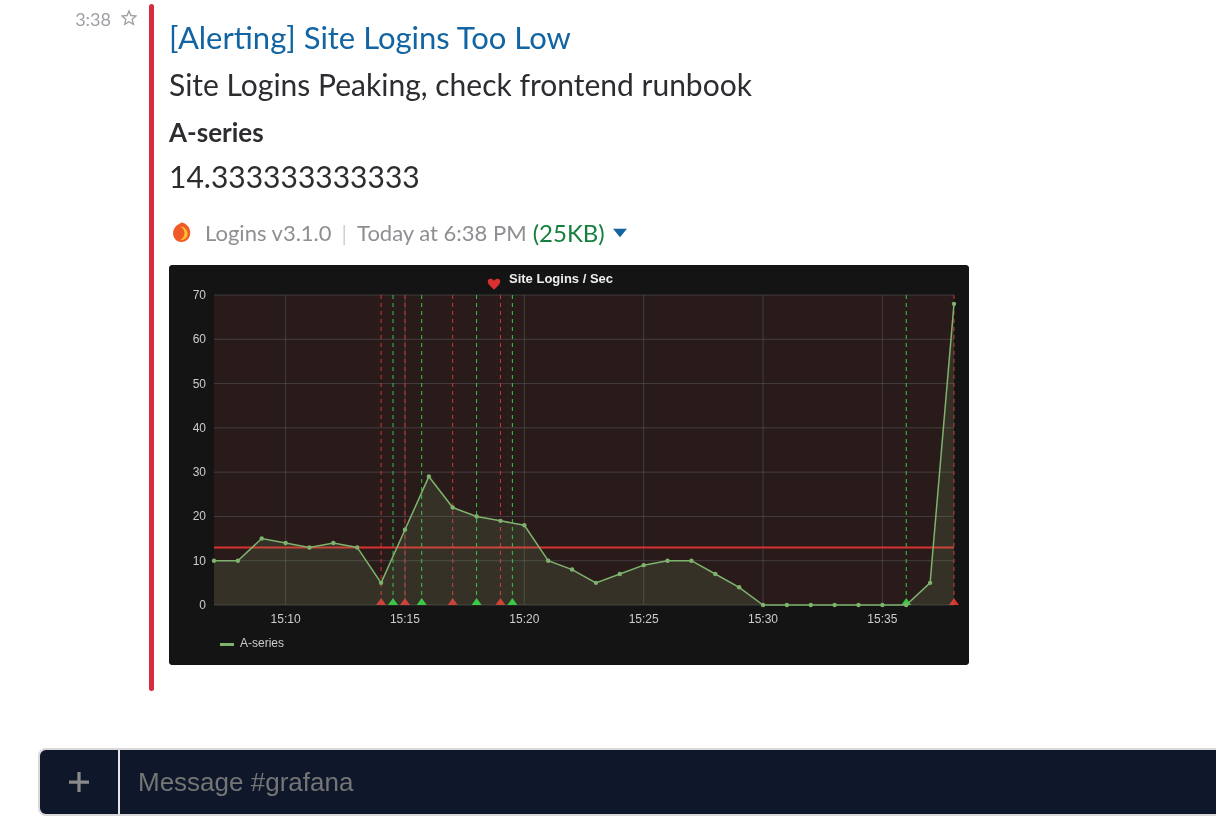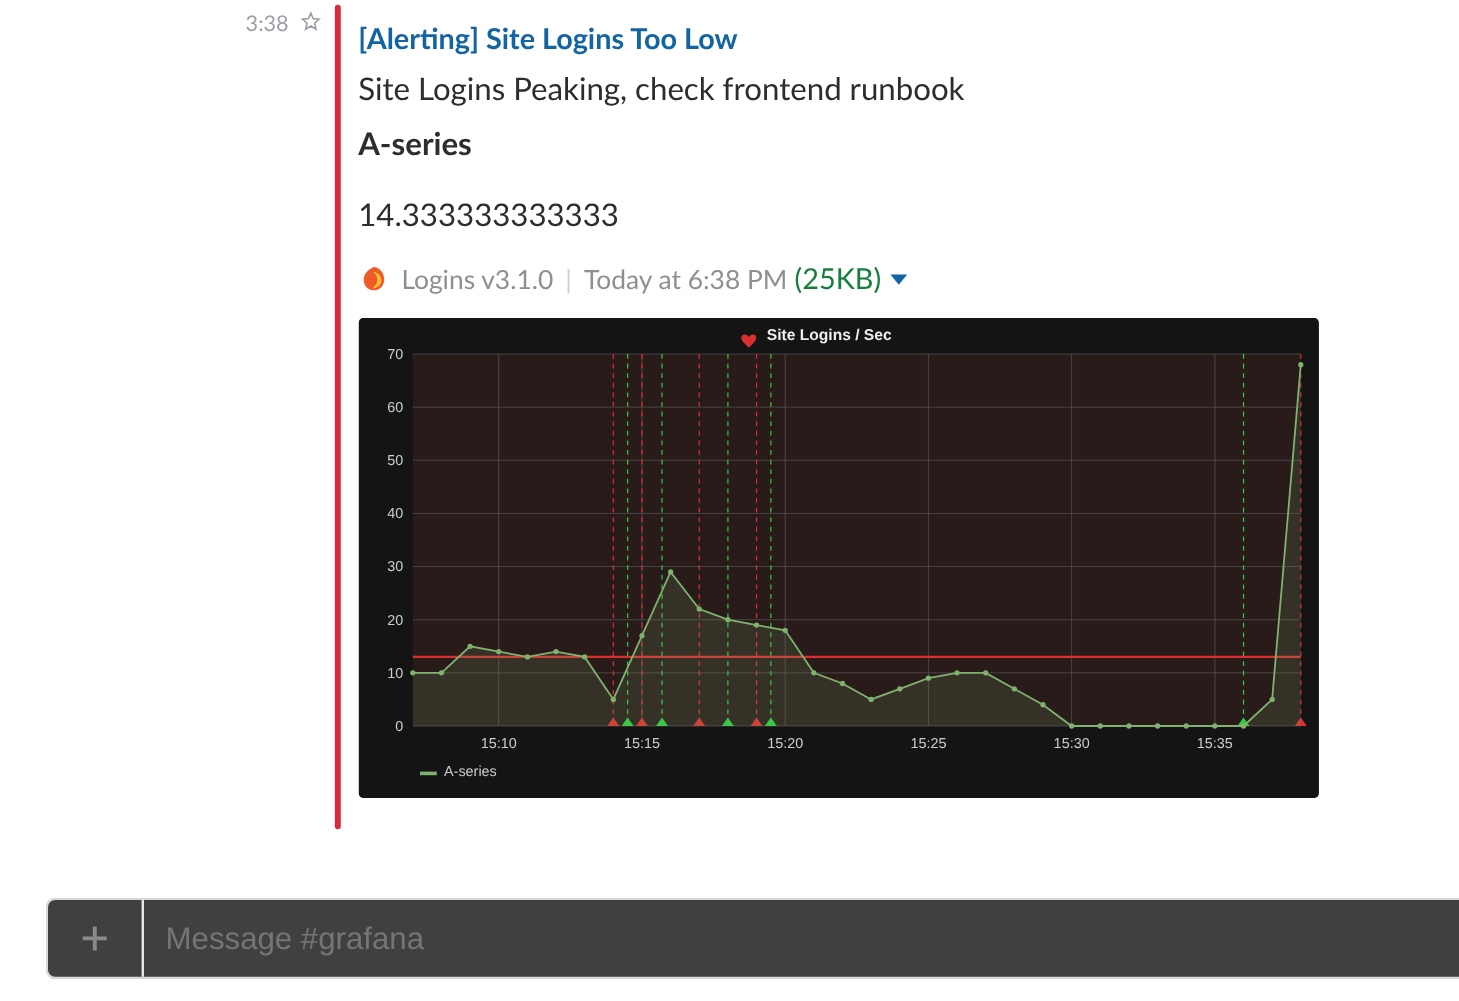--- a/index.html
+++ b/index.html
@@ -1,32 +1,32 @@
 <!DOCTYPE html>
 <html><head>
 <meta charset="utf-8">
 <style>
   html,body{margin:0;padding:0;background:#fff;font-family:"Lato","Helvetica Neue",Arial,sans-serif;color:#2c2d30;}
-  .message{display:flex;align-items:flex-start;padding:4px 0 0 16px;justify-content:center;}
+  .message{display:flex;align-items:flex-start;padding:4px 0 0 4px;}
   .gutter{width:135px;flex:none;display:flex;justify-content:flex-end;align-items:flex-start;padding-top:4px;}
   .time{color:#9e9ea6;font-size:18px;margin-right:8px;}
   .star{width:20px;height:20px;fill:none;stroke:#9e9ea6;stroke-width:1.6;}
   .attach{position:relative;margin-left:10px;padding-left:20px;}
   .sidebar-red{position:absolute;left:0;top:0;bottom:0;width:5px;background:#d72b3f;border-radius:3px;}
-  .title-link{color:#1264a3;font-size:24px;font-weight:700;text-decoration:none;display:inline-block;margin-top:14px;}
-  .desc{font-size:26px;color:#2c2d30;margin-top:10px;}
+  .title-link{color:#1264a3;font-size:31px;font-weight:400;text-decoration:none;display:inline-block;margin-top:14px;}
+  .desc{font-size:30px;color:#2c2d30;margin-top:10px;}
   .series{font-size:26px;font-weight:700;margin-top:14px;}
-  .value{font-size:26px;margin-top:27px;}
+  .value{font-size:30px;margin-top:10px;}
   .footer{display:flex;align-items:center;margin-top:24px;font-size:22px;}
   .grafana-icon{width:26px;height:26px;margin-right:10px;}
   .fgray{color:#8e8e93;}
   .fsep{color:#d0d0d0;margin:0 10px;}
   .fsize{color:#15803d;font-size:24px;}
   .chart-box{margin-top:18px;margin-bottom:26px;width:800px;height:400px;background:#141414;border-radius:4px;overflow:hidden;}
-  .composer{position:absolute;left:38px;right:0;bottom:18px;height:64px;border:2px solid #d9d9d9;border-right:none;border-radius:8px 0 0 8px;display:flex;align-items:stretch;background:#404040;}
+  .composer{position:absolute;left:38px;right:0;bottom:18px;height:64px;border:2px solid #d9d9d9;border-right:none;border-radius:8px 0 0 8px;display:flex;align-items:stretch;background:#0f172a;}
   .composer .plus{width:78px;border-right:2px solid #e6e6e6;display:flex;align-items:center;justify-content:center;}
   .composer .plus svg{width:30px;height:30px;stroke:#8a8a8a;stroke-width:2.6;fill:none;}
   .composer input{flex:1;border:none;outline:none;font-size:26px;color:#9e9ea6;padding-left:18px;background:transparent;}
   .page{position:relative;width:1216px;height:834px;}
 </style>
 </head>
 <body>
 <div class="page">
 
 <div class="message">

